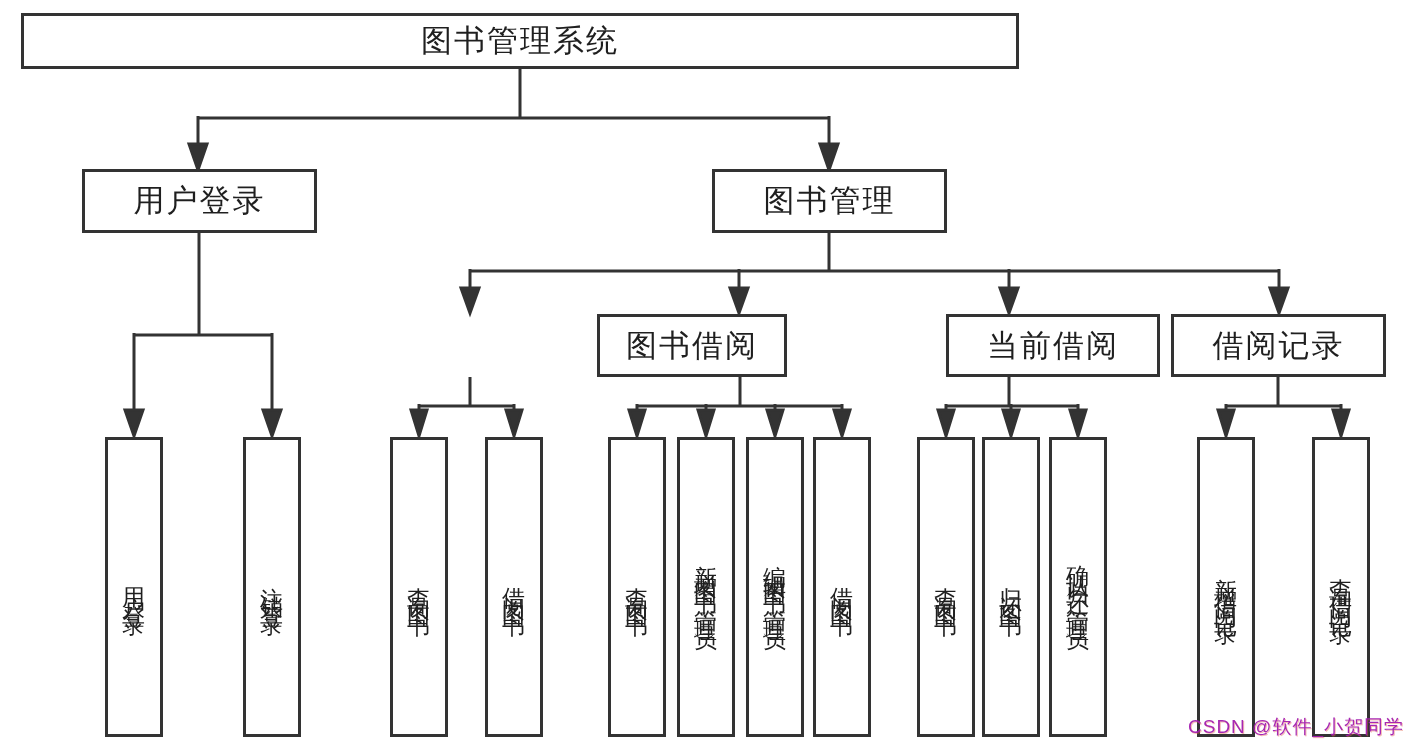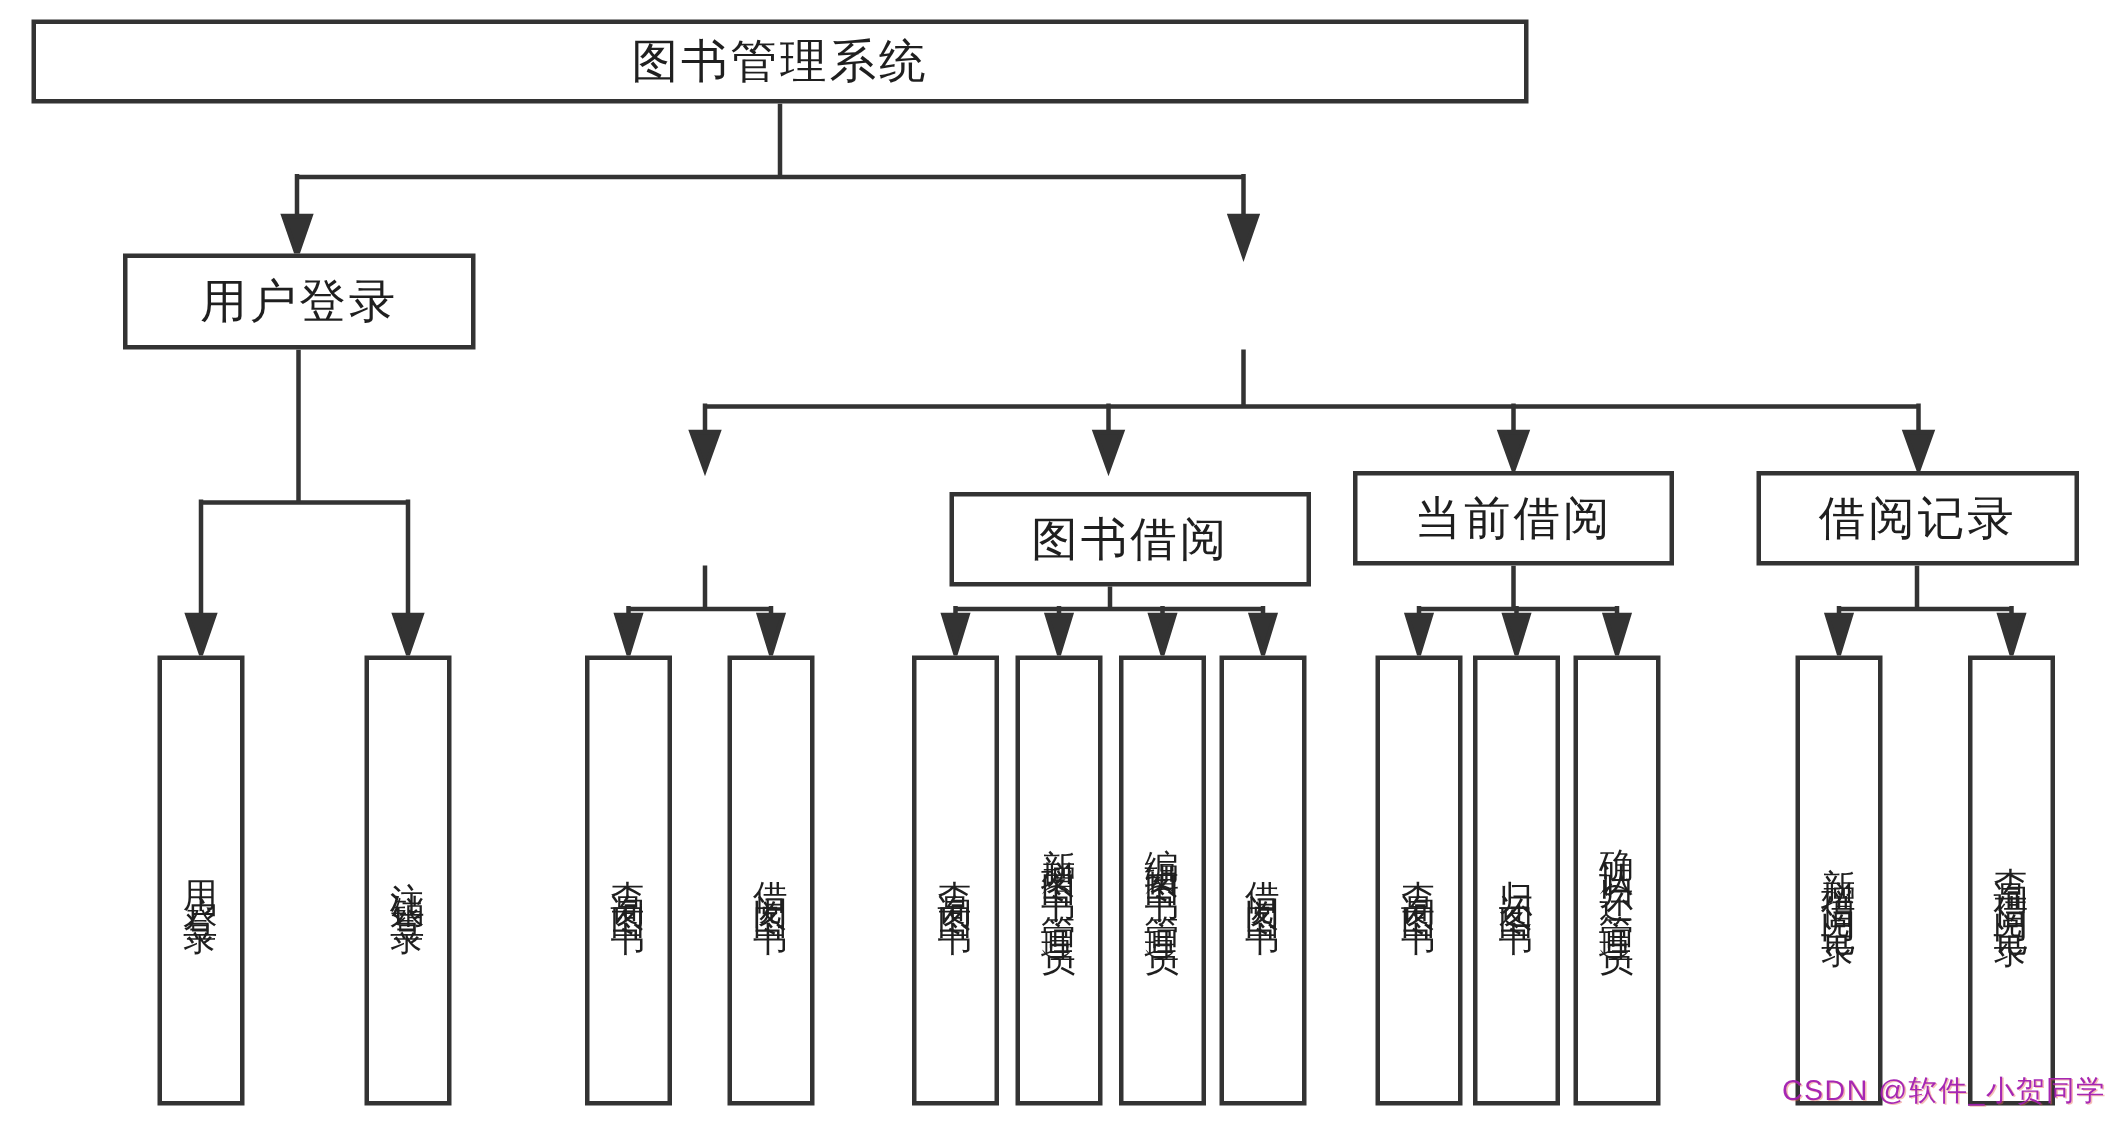--- a/index.html
+++ b/index.html
@@ -118,25 +118,28 @@
     </g>
   </svg>
 
   <div class="node h" style="left:21px; top:13px; width:998px; height:56px;">
     <span>图书管理系统</span>
   </div>
 
   <div class="node h" style="left:82px; top:169px; width:235px; height:64px;">
     <span>用户登录</span>
   </div>
+  <div class="node h" style="left:712px; top:169px; width:235px; height:64px;">
+    <span>图书管理</span>
+  </div>
 
-  <div class="node h" style="left:633px; top:314px; width:241px; height:63px;margin-top:14px;">
+  <div class="node h" style="left:597px; top:314px; width:190px; height:63px;">
     <span>图书借阅</span>
   </div>
-  <div class="node h" style="left:902px; top:314px; width:214px; height:63px;">
+  <div class="node h" style="left:946px; top:314px; width:214px; height:63px;">
     <span>当前借阅</span>
   </div>
   <div class="node h" style="left:1171px; top:314px; width:215px; height:63px;">
     <span>借阅记录</span>
   </div>
 
   <div class="node v" style="left:105px;">
     <span class="vtext">用户登录</span>
   </div>
   <div class="node v" style="left:243px;">

